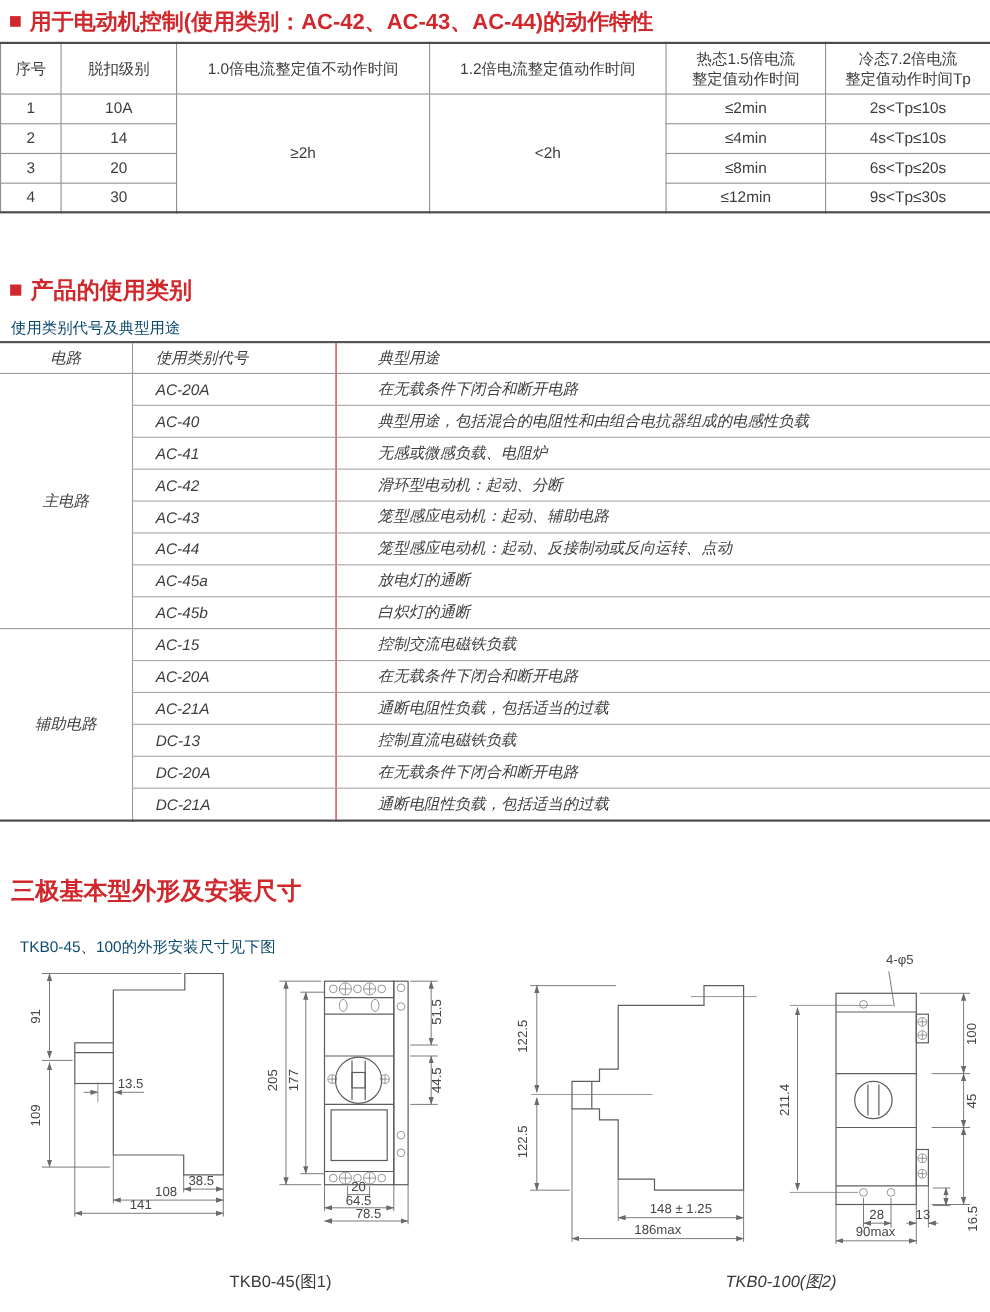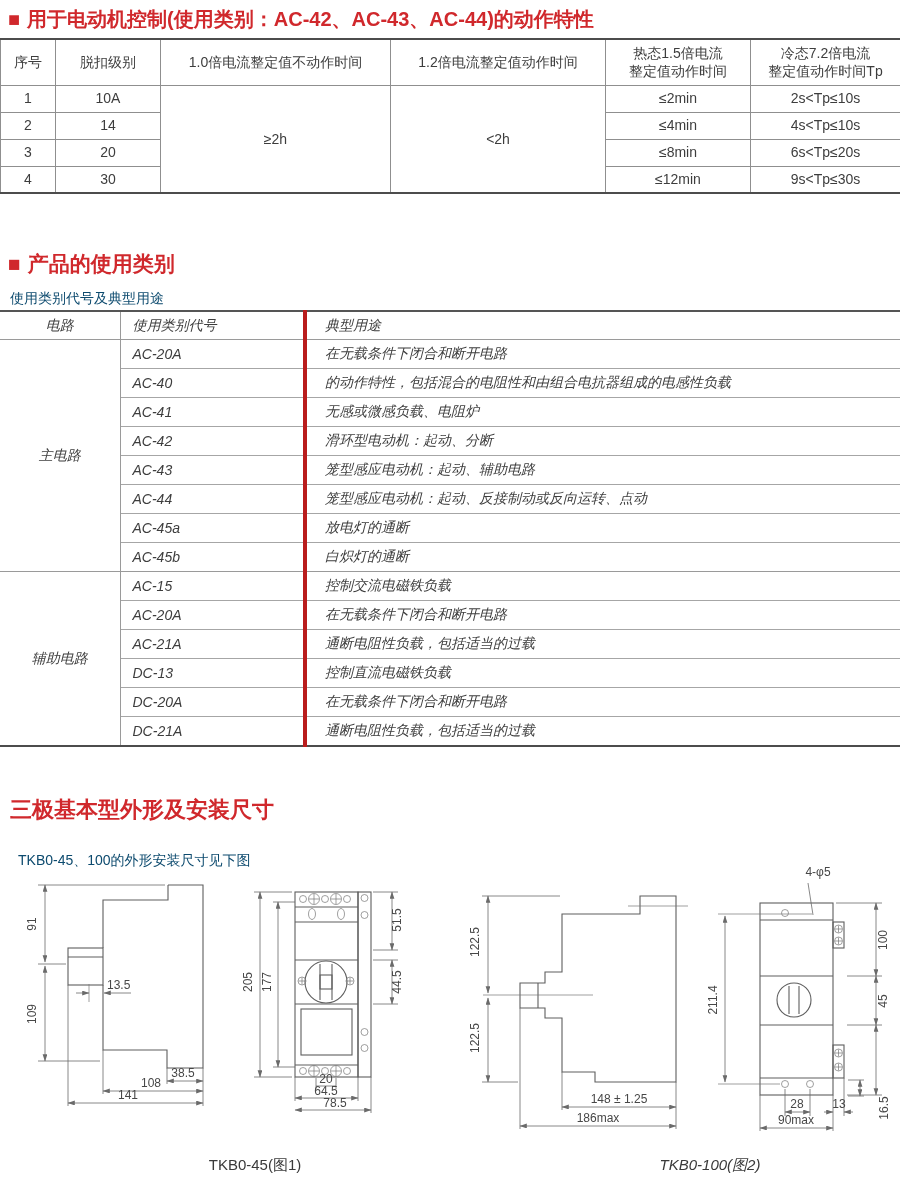--- a/index.html
+++ b/index.html
@@ -22,22 +22,22 @@
       padding:0;line-height:1.3;vertical-align:middle;}
   .t1 tr.hd{height:46px;}
   .t1 tr.rw{height:27px;}
 
   .t2{top:310px;left:0;width:900px;font-size:14px;
       border-top:2px solid #555;border-bottom:2px solid #4c4c4c;font-style:italic;}
   .t2 th{font-weight:normal;padding:0;height:27px;text-align:left;
          border-bottom:1px solid #9a9a9a;vertical-align:middle;}
   .t2 td{padding:0;height:28px;vertical-align:middle;}
   .t2 .c1{text-align:center;border-right:1px solid #9a9a9a;}
-  .t2 .c2{padding-left:12px;border-right:4px solid #b91c1c;margin-left:12px;}
-  .t2 .c3{padding-left:18px;}
+  .t2 .c2{padding-left:21px;border-right:1px solid #b91c1c;margin-left:12px;}
+  .t2 .c3{padding-left:38px;}
   .t2 td.c2,.t2 td.c3{border-top:1px solid #a6a6a6;}
   .t2 tr.gstart td{border-top:1px solid #9a9a9a;}
 
   #drawings{position:absolute;top:860px;left:0;width:900px;height:333px;}
   #drawings svg{position:absolute;}
   #svg1{left:10px;top:18px;}
   #svg2{left:240px;top:10px;}
   #svg3{left:435px;top:20px;}
   #svg4{left:690px;top:0px;}
   .ln{fill:none;stroke:#5e5e5e;stroke-width:1.1;}
@@ -129,21 +129,21 @@
       <th class="c2">使用类别代号</th>
       <th class="c3">典型用途</th>
     </tr>
     <tr class="gstart">
       <td class="c1" rowspan="8">主电路</td>
       <td class="c2">AC-20A</td>
       <td class="c3">在无载条件下闭合和断开电路</td>
     </tr>
     <tr>
       <td class="c2">AC-40</td>
-      <td class="c3">的动作特性，包括混合的电阻性和由组合电抗器组成的电感性负载</td>
+      <td class="c3">典型用途，包括混合的电阻性和由组合电抗器组成的电感性负载</td>
     </tr>
     <tr>
       <td class="c2">AC-41</td>
       <td class="c3">无感或微感负载、电阻炉</td>
     </tr>
     <tr>
       <td class="c2">AC-42</td>
       <td class="c3">滑环型电动机：起动、分断</td>
     </tr>
     <tr>

